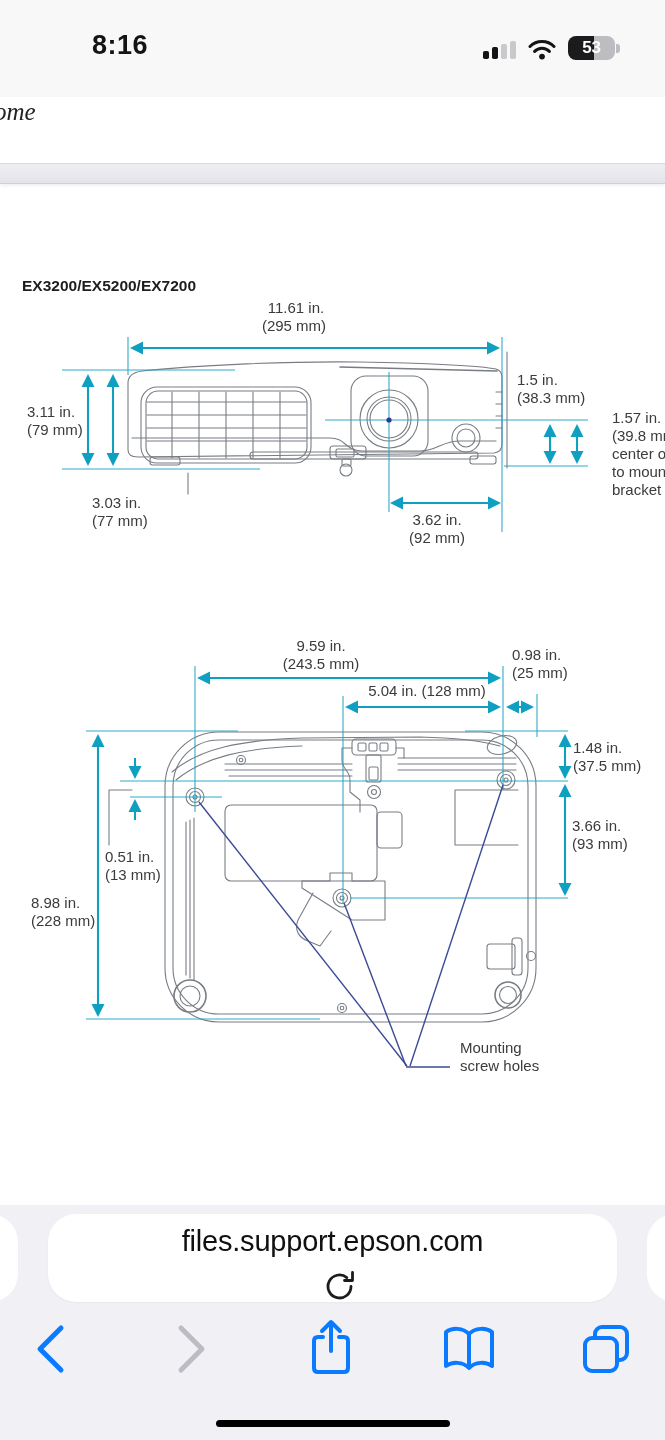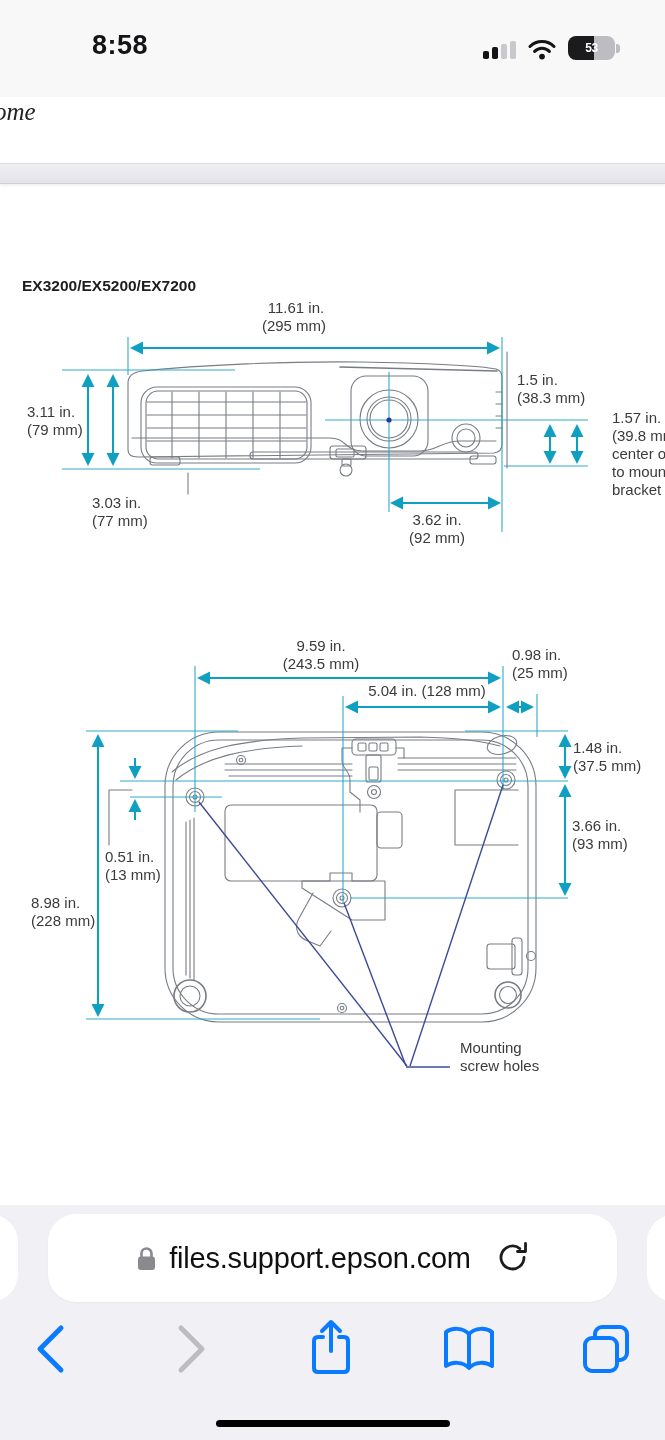--- a/index.html
+++ b/index.html
@@ -13,21 +13,21 @@
   .sb-icons{position:absolute;right:50px;top:36px;display:flex;align-items:flex-end;gap:12px;}
   .signal{display:flex;align-items:flex-end;gap:3px;height:19px;padding-bottom:1px;}
   .signal span{width:6px;border-radius:1.8px;display:block;}
   .s1{height:8px;background:#141416;}
   .s2{height:12px;background:#141416;}
   .s3{height:15px;background:#c9c9cd;}
   .s4{height:18px;background:#c9c9cd;}
   .battery{position:relative;width:47px;height:24px;border-radius:8px;
            background:linear-gradient(to right,#1b1b1d 0 55%,#bdbdc1 55% 100%);
            display:flex;align-items:center;justify-content:center;}
-  .battery .pct{color:#ffffff;font-size:12px;font-weight:700;letter-spacing:-.3px;}
+  .battery .pct{color:#ffffff;font-size:17px;font-weight:700;letter-spacing:-.3px;}
   .battery .nub{position:absolute;right:-5px;top:7.5px;width:4px;height:9px;border-radius:0 3px 3px 0;background:#bdbdc1;}
 
   
   .page-top{position:absolute;left:0;top:97px;width:665px;height:66px;background:#ffffff;padding-left:22px;}
   .partial-link{position:absolute;left:-6px;top:1px;font-family:"Liberation Serif",serif;
                 font-style:italic;font-size:25px;color:#222;}
   .divider-band{position:absolute;left:0;top:163px;width:665px;height:19px;
                 background:linear-gradient(#efeff3,#e3e3e9);
                 border-top:1px solid #d9d9de;border-bottom:1px solid #cfcfd5;
                 box-shadow:0 2px 3px rgba(0,0,0,.06);}
@@ -40,37 +40,37 @@
   .la{stroke:#787d84;stroke-width:1.1;fill:none;stroke-linecap:round;stroke-linejoin:round;}
   .la2{stroke:#787d84;stroke-width:1.6;fill:none;stroke-linecap:round;}
   .dim{stroke:#0f9fc0;stroke-width:2.1;fill:none;}
   .guide{stroke:#27a5c5;stroke-width:1.1;fill:none;opacity:.95;}
   .callout{stroke:#3c4a96;stroke-width:1.4;fill:none;}
 
   
   .chrome{position:absolute;left:0;top:1205px;width:665px;height:235px;background:#f1f0f5;}
   .url-pill{position:absolute;left:48px;top:9px;width:569px;height:88px;background:#ffffff;
             border-radius:28px;display:flex;align-items:center;justify-content:center;gap:12px;
-            box-shadow:0 1px 2px rgba(0,0,0,.04);}
+            box-shadow:0 1px 2px rgba(0,0,0,.04);flex-direction:column;}
   .pill-sliver{position:absolute;top:9px;width:56px;height:88px;background:#ffffff;border-radius:28px;}
   .sliver-left{left:-38px;}
   .sliver-right{left:647px;}
   .url-text{font-size:29px;color:#101012;letter-spacing:-.2px;}
   .reload{margin-left:14px;display:flex;}
   .toolbar{position:absolute;left:0;top:112px;width:665px;height:70px;}
   .tb{position:absolute;display:flex;align-items:center;justify-content:center;}
   .home-indicator{position:absolute;left:216px;top:215px;width:234px;height:7px;border-radius:4px;background:#000;}
 </style>
 </head>
 <body>
 
 <div class="phone">
 
   <div class="status-bar">
-    <div class="time">8:58</div>
+    <div class="time">8:16</div>
     <div class="sb-icons">
       <div class="signal">
         <span class="s1"></span>
           <span class="s2"></span>
           <span class="s3"></span>
           <span class="s4"></span>
       </div>
       <svg width="28" height="21" viewBox="0 0 28 21">
         <path d="M2,7.5 C8.5,0.8 19.5,0.8 26,7.5" stroke="#141416" stroke-width="3" fill="none" stroke-linecap="round"></path>
         <path d="M6.6,12.4 C10.8,8.3 17.2,8.3 21.4,12.4" stroke="#141416" stroke-width="3" fill="none" stroke-linecap="round"></path>

